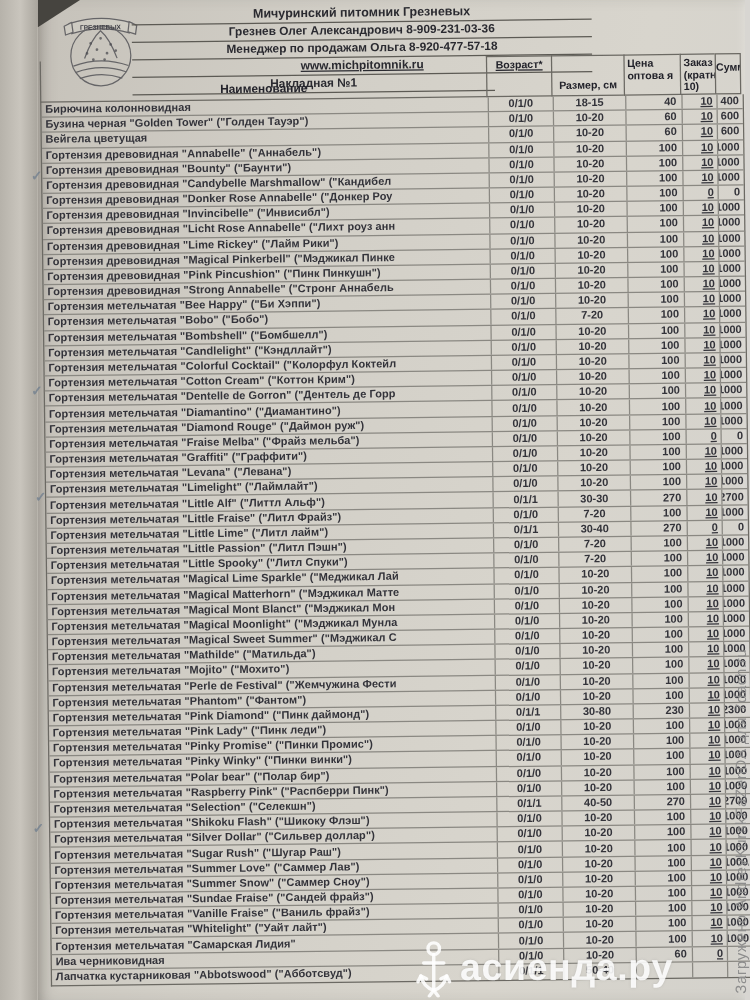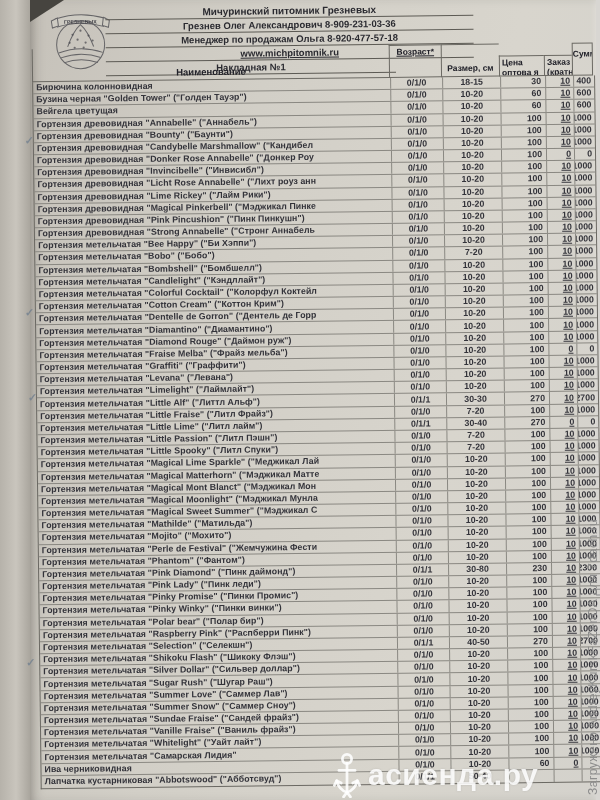--- a/index.html
+++ b/index.html
@@ -31,21 +31,21 @@
   .col-head{position:absolute;left:36px;top:46px;width:561px;height:33px;display:grid;
     grid-template-columns:357px 52px 58px 45px 28px 1fr;}
   .col-head .hc{border:1px solid #6b6963;border-right:none;font-weight:bold;font-size:8.5px;
     line-height:9.5px;color:#22222a;overflow:hidden;position:relative;}
   .col-head .hc:last-child{border-right:1px solid #6b6963;}
   .hc.name-h{border-top:none;display:flex;align-items:flex-end;justify-content:center;
     padding-bottom:3px;font-size:9.5px;}
   .hc.age-h{display:flex;align-items:flex-end;justify-content:center;padding-bottom:20px;}
   .hc.age-h span{text-decoration:underline;}
   .hc.size-h{display:flex;align-items:flex-end;justify-content:center;text-align:right;padding-bottom:3px;}
-  .hc.price-h,.hc.order-h{padding:2px 1px 0 2px;margin-top:12px;}
+  .hc.price-h,.hc.order-h{padding:2px 1px 0 2px;}
   .hc.sum-h{padding-top:6px;text-align:center;}
 
   
   .tbody{position:absolute;left:36px;top:79px;width:561px;height:706px;
     display:grid;grid-template-rows:repeat(58,1fr);
     border-left:1px solid #6b6963;border-right:1px solid #6b6963;border-bottom:1px solid #6b6963;}
   .trow{display:grid;grid-template-columns:357px 52px 58px 45px 28px 1fr;
     border-bottom:1px solid #8a8882;}
   .trow:last-child{border-bottom:none;}
   .td{font-size:8.8px;font-weight:bold;color:#33333a;line-height:11px;
@@ -125,21 +125,21 @@
       <div class="hc price-h">Цена оптова я</div>
       <div class="hc order-h">Заказ (кратно 10)</div>
       <div class="hc sum-h">Сумма</div>
     </div>
 
     <div class="tbody" id="tbody">
         <div class="trow">
           <div class="td name">Бирючина колонновидная</div>
           <div class="td age">0/1/0</div>
           <div class="td size">18-15</div>
-          <div class="td price">30</div>
+          <div class="td price">40</div>
           <div class="td qty">10</div>
           <div class="td sum">400</div>
         </div>
         <div class="trow">
           <div class="td name">Бузина черная "Golden Tower" ("Голден Тауэр")</div>
           <div class="td age">0/1/0</div>
           <div class="td size">10-20</div>
           <div class="td price">60</div>
           <div class="td qty">10</div>
           <div class="td sum">600</div>

